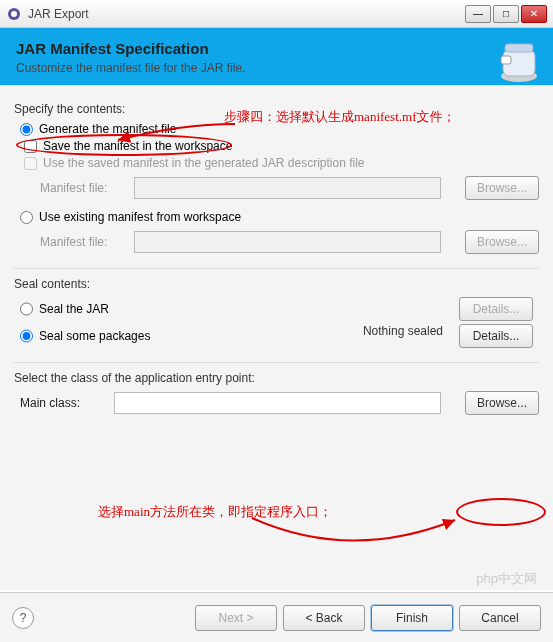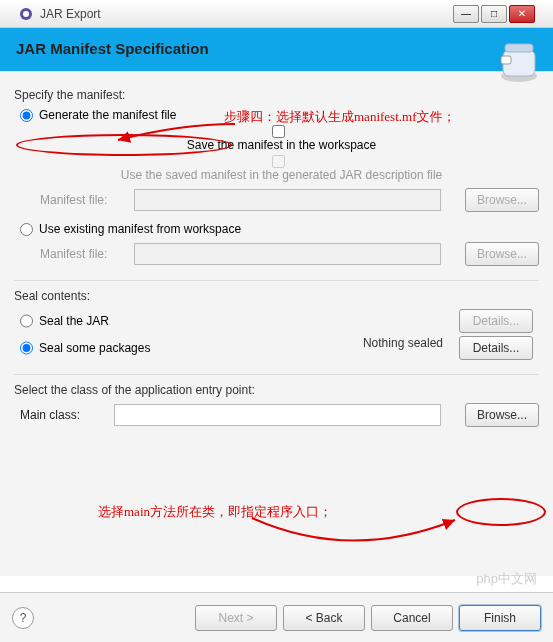--- a/index.html
+++ b/index.html
@@ -1,36 +1,36 @@
 <!DOCTYPE html>
 <html><head>
   <meta charset="utf-8">
   <style>
     * { box-sizing: border-box; margin: 0; padding: 0; }
     body { font-family: "Segoe UI", Tahoma, sans-serif; font-size: 12px; background: #fff; width: 553px; height: 642px; overflow: hidden; position: relative; }
     
-    .titlebar { height: 28px; background: linear-gradient(#fff, #e8e8e8); border-bottom: 1px solid #ccc; display: flex; align-items: center; padding: 0 18px; }
+    .titlebar { height: 28px; background: linear-gradient(#fff, #e8e8e8); border-bottom: 1px solid #ccc; display: flex; align-items: center; padding: 0 6px; }
     .titlebar-icon { width: 16px; height: 16px; margin-right: 6px; display: flex; align-items: center; justify-content: center; }
     .titlebar-title { flex: 1; color: #444; font-size: 12px; }
     .titlebar-buttons { display: flex; gap: 2px; }
     .titlebar-btn { width: 26px; height: 18px; border: 1px solid #888; background: linear-gradient(#f8f8f8,#ddd); border-radius: 2px; display:flex; align-items:center; justify-content:center; font-size:10px; }
     .titlebar-btn.close { background: linear-gradient(#e57373,#c62828); color:#fff; border-color:#a00; }
     
     .header-panel { background: #0ea5e9; padding: 12px 16px 10px 16px; border-bottom: 1px solid #ddd; position: relative; }
     .header-title { font-size: 15px; font-weight: bold; color: #222; margin-bottom: 4px; }
     .header-sub { font-size: 12px; color: #444; }
     .jar-icon { position:absolute; right:12px; top:6px; width:52px; height:52px; }
     
     .content { padding: 8px 14px 0 14px; background:#f4f4f4; height: calc(100% - 28px - 60px - 50px); overflow:hidden; }
     
     .section-label { font-size: 12px; color:#333; margin: 8px 0 6px 0; }
     
     .radio-row, .check-row { display:flex; align-items:center; margin: 3px 0 3px 6px; }
     .radio-row input, .check-row input { margin-right: 6px; }
-    .check-row.indent { margin-left: 10px; flex-direction: column; }
+    .check-row.indent { margin-left: 10px; }
     .disabled-text { color:#999; }
     
     .field-row { display:flex; align-items:center; margin: 6px 0 6px 26px; gap:24px; }
     .field-label { width: 70px; color:#999; font-size:12px; }
     .field-row.enabled .field-label { color:#222; }
     .field-input { flex:1; height:22px; border:1px solid #bbb; background:#fff; padding:0 4px; font-size:12px; }
     .field-input:disabled { background:#f0f0f0; }
     .btn { height:24px; min-width:74px; padding:0 10px; border:1px solid #999; background:linear-gradient(#fdfdfd,#e6e6e6); border-radius:3px; font-size:12px; color:#333; cursor:pointer; }
     .btn:disabled { color:#aaa; cursor:default; }
     
@@ -65,33 +65,34 @@
   <span class="titlebar-title">JAR Export</span>
   <div class="titlebar-buttons">
     <div class="titlebar-btn">—</div>
     <div class="titlebar-btn">□</div>
     <div class="titlebar-btn close">✕</div>
   </div>
 </div>
 
 <div class="header-panel">
   <div class="header-title">JAR Manifest Specification</div>
+  <div class="header-sub">Customize the manifest file for the JAR file.</div>
   <div class="jar-icon">
     <svg viewBox="0 0 52 52">
         <ellipse cx="30" cy="42" rx="18" ry="6" fill="#d0d0d0"></ellipse>
         <rect x="14" y="16" width="32" height="26" rx="6" fill="#e8eef7" stroke="#a0b4d0"></rect>
         <rect x="16" y="10" width="28" height="8" rx="3" fill="#c8d6ea" stroke="#a0b4d0"></rect>
         <rect x="12" y="22" width="10" height="8" rx="2" fill="#fff" stroke="#999"></rect>
       </svg>
   </div>
 </div>
 
 <div class="content">
 
-  <div class="section-label">Specify the manifest:</div>
+  <div class="section-label">Specify the contents:</div>
 
   <label class="radio-row">
     <input type="radio" name="manifestMode" checked="" style="">
     <span>Generate the manifest file</span>
   </label>
 
   <label class="check-row indent">
     <input type="checkbox" style="">
     <span>Save the manifest in the workspace</span>
   </label>
@@ -177,16 +178,16 @@
   <path d="M2,4 Q100,48 205,6" stroke="#d00" stroke-width="2" fill="none" marker-end="url(#ah2)"></path>
 </svg>
 
 <div class="watermark">php中文网</div>
 
 <div class="footer">
   <div class="help-icon">?</div>
   <div class="footer-btns">
     <button class="btn" disabled="">Next &gt;</button>
     <button class="btn">&lt; Back</button>
+    <button class="btn primary">Finish</button>
     <button class="btn">Cancel</button>
-    <button class="btn primary">Finish</button>
   </div>
 </div>
 
 </body></html>

